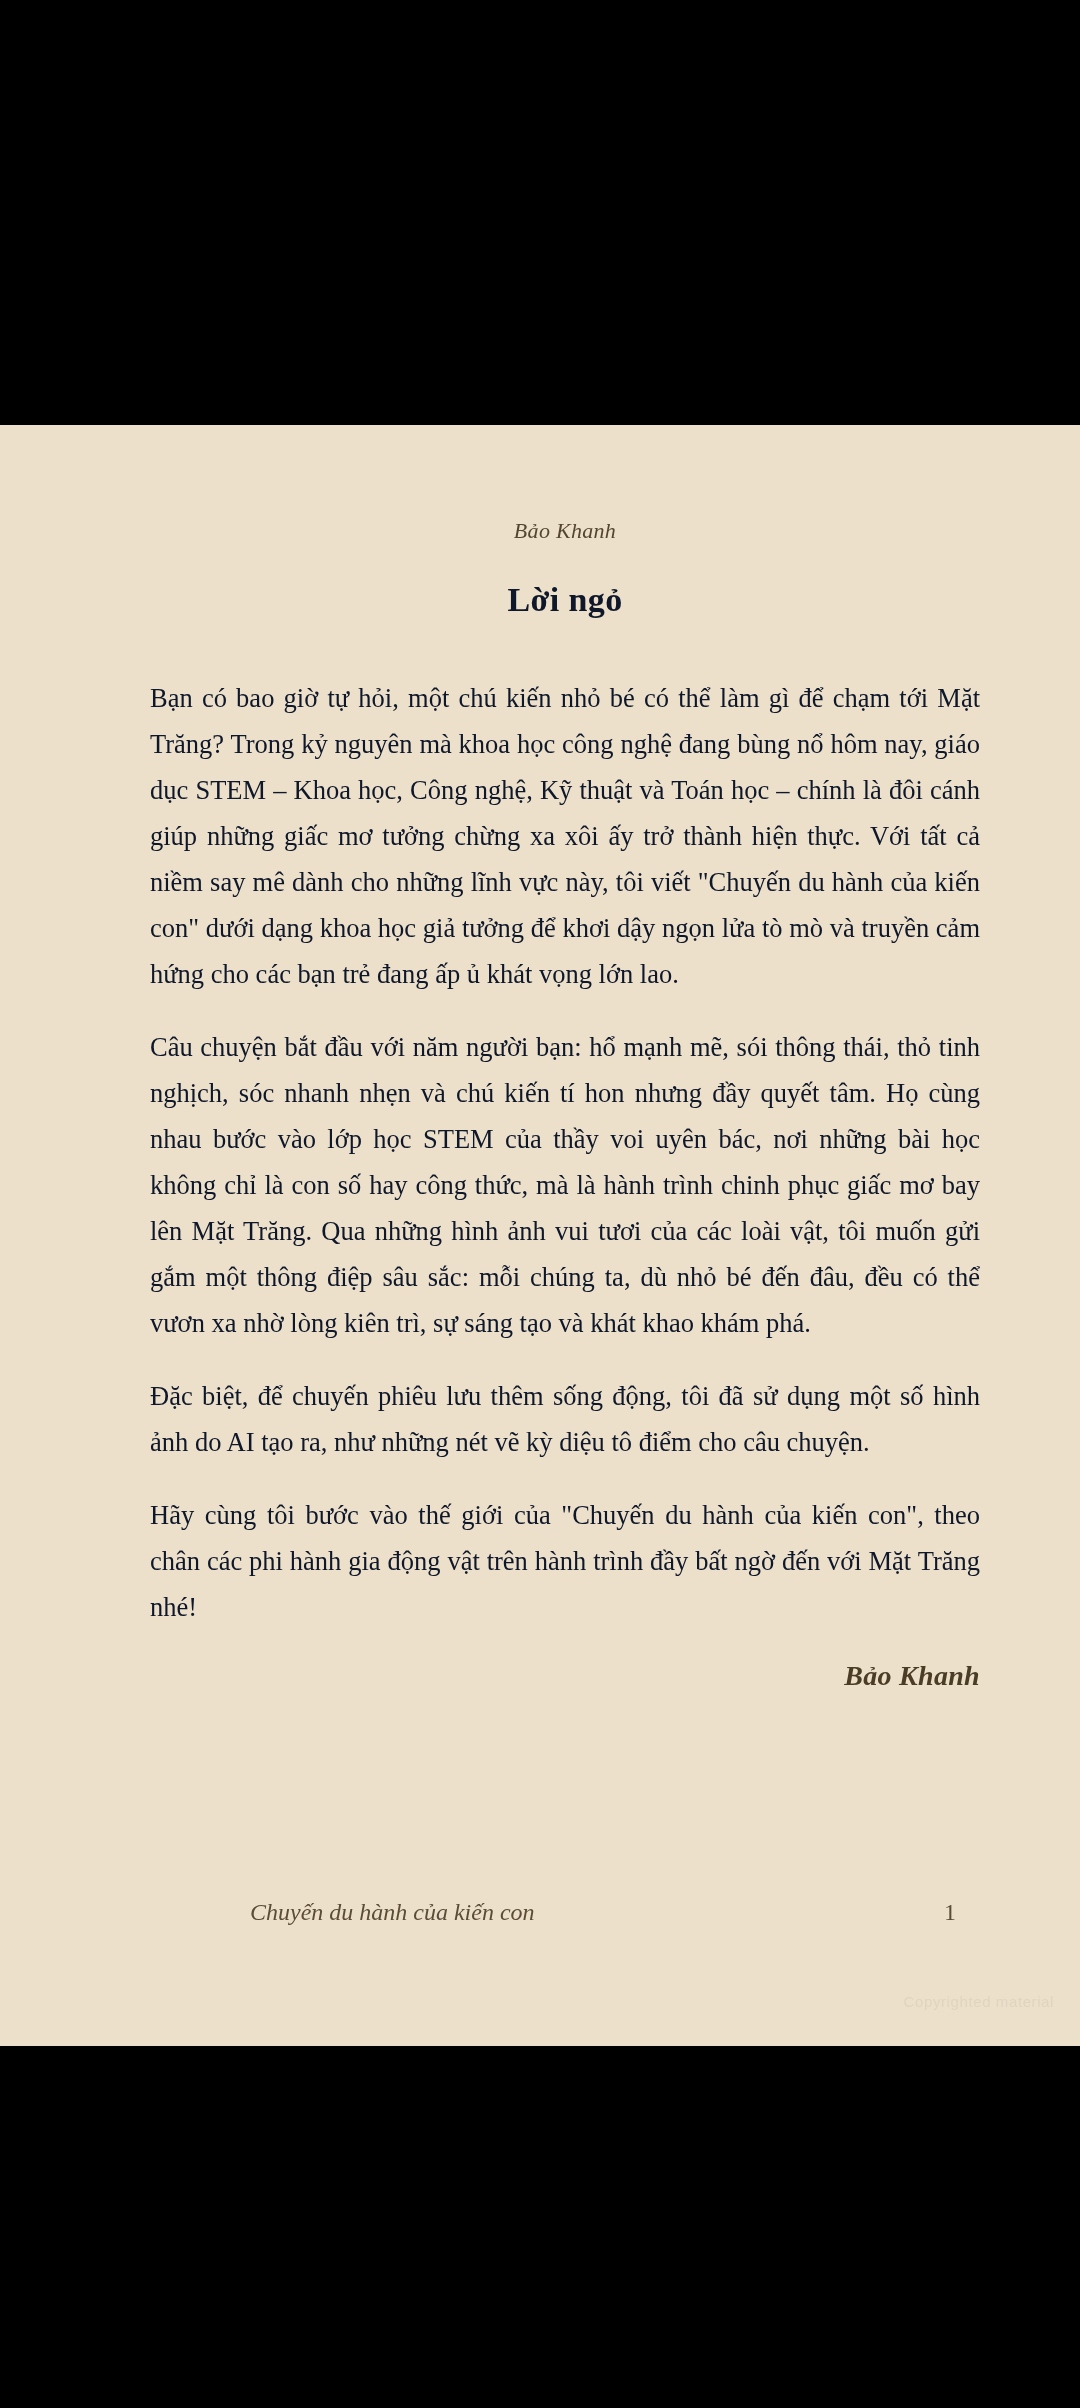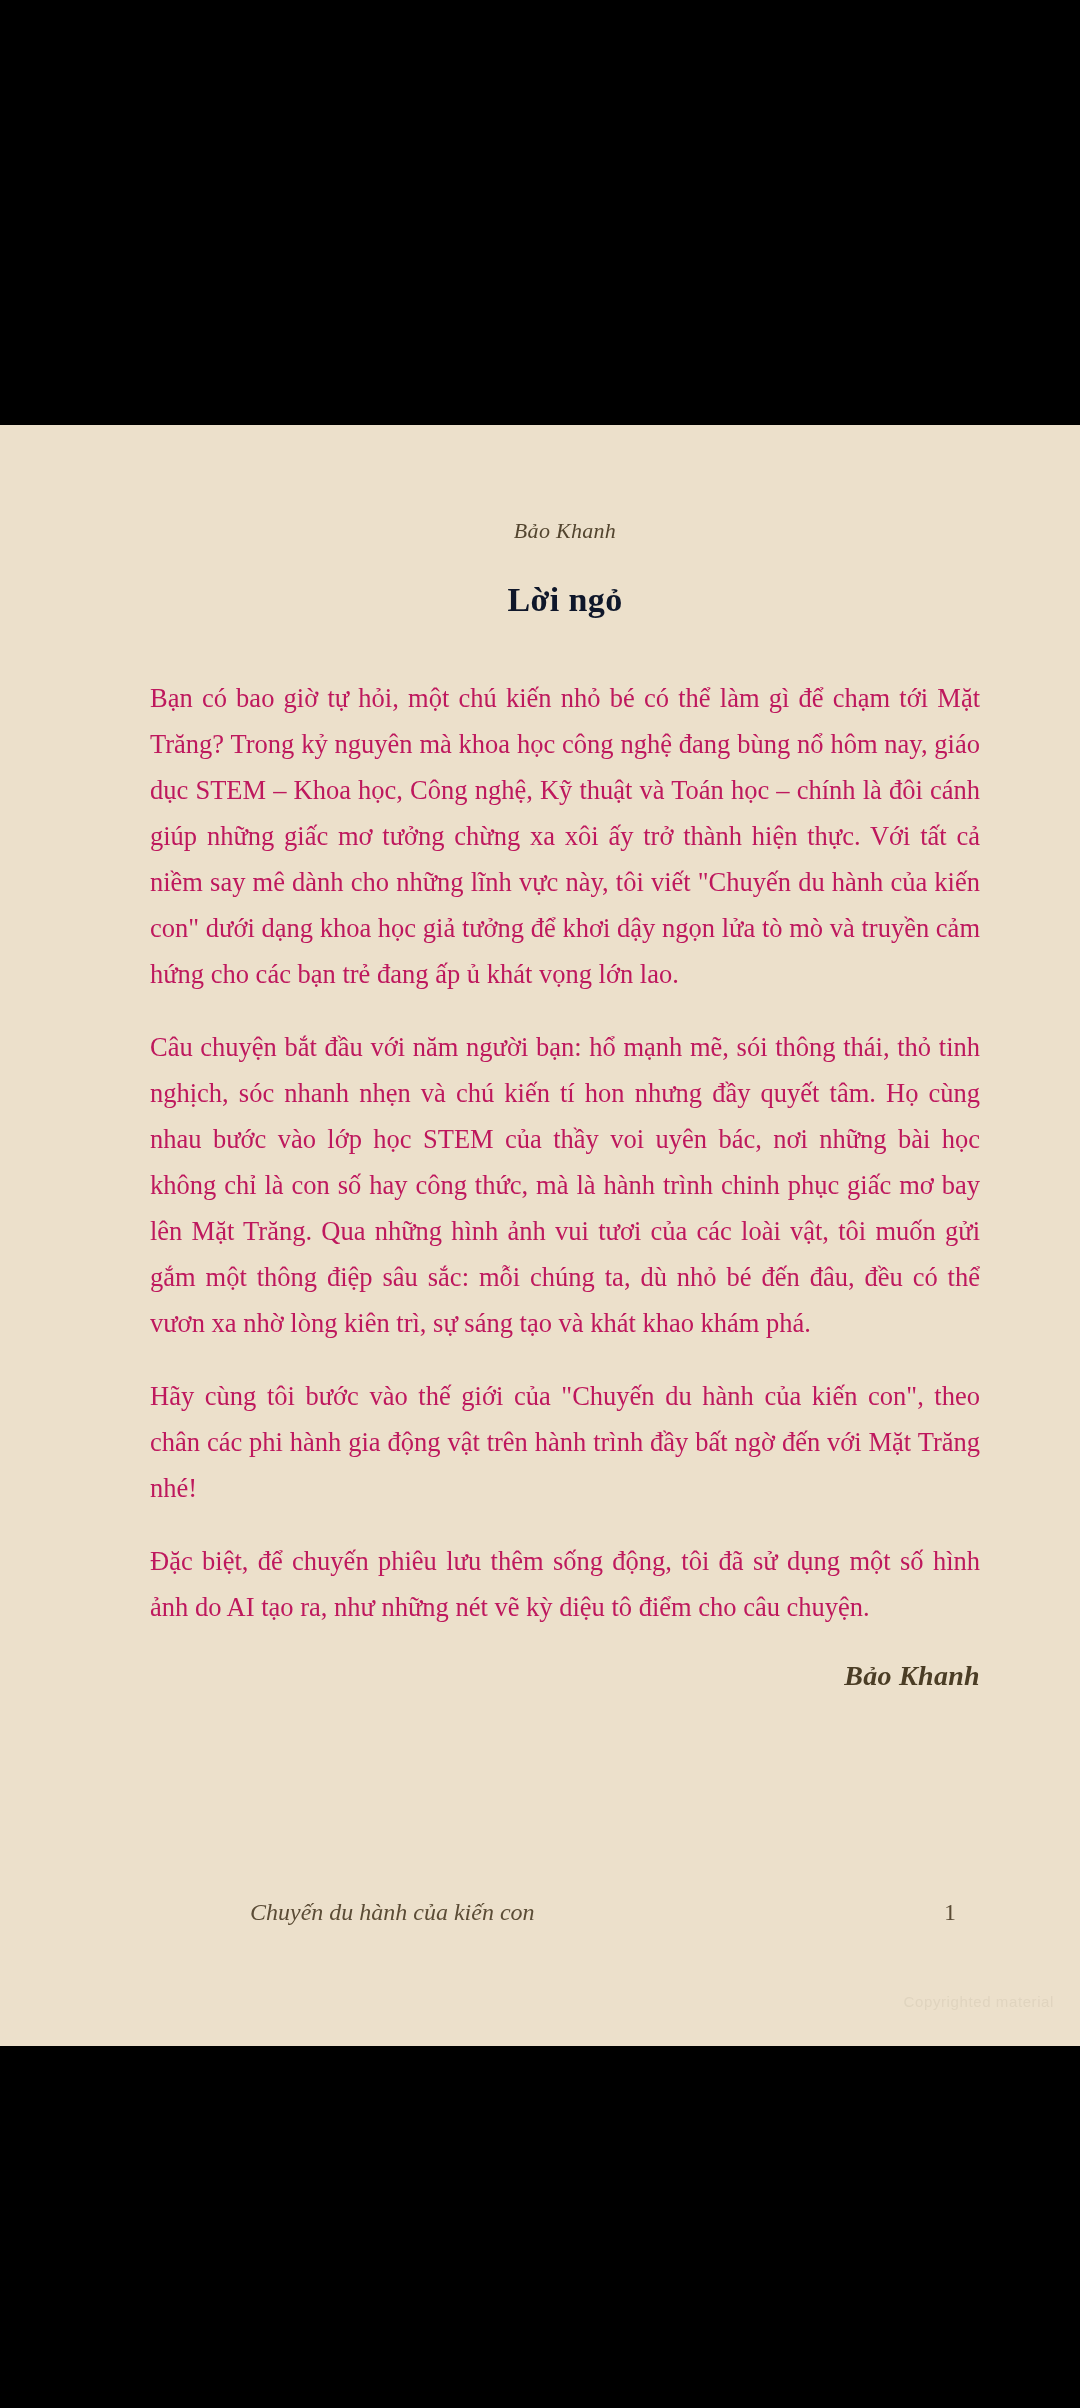--- a/index.html
+++ b/index.html
@@ -77,21 +77,21 @@
   }
 
   .body-copy {
     margin-top: 56px;
   }
 
   .body-copy p {
     margin: 0 0 27px 0;
     font-size: 26.5px;
     line-height: 46px;
-    color: #be185d;
+    color: #0f172a;
     text-align: justify;
     text-justify: inter-word;
     hyphens: none;
   }
 
   .signature {
     margin-top: 30px;
     text-align: right;
     font-style: italic;
     font-weight: bold;
@@ -145,22 +145,22 @@
   <div class="page">
     <div class="page-inner">
 
       <div class="running-head">Bảo Khanh</div>
 
       <h1 class="chapter-title">Lời ngỏ</h1>
 
       <div class="body-copy">
         <p>Bạn có bao giờ tự hỏi, một chú kiến nhỏ bé có thể làm gì để chạm tới Mặt Trăng? Trong kỷ nguyên mà khoa học công nghệ đang bùng nổ hôm nay, giáo dục STEM – Khoa học, Công nghệ, Kỹ thuật và Toán học – chính là đôi cánh giúp những giấc mơ tưởng chừng xa xôi ấy trở thành hiện thực. Với tất cả niềm say mê dành cho những lĩnh vực này, tôi viết "Chuyến du hành của kiến con" dưới dạng khoa học giả tưởng để khơi dậy ngọn lửa tò mò và truyền cảm hứng cho các bạn trẻ đang ấp ủ khát vọng lớn lao.</p>
         <p>Câu chuyện bắt đầu với năm người bạn: hổ mạnh mẽ, sói thông thái, thỏ tinh nghịch, sóc nhanh nhẹn và chú kiến tí hon nhưng đầy quyết tâm. Họ cùng nhau bước vào lớp học STEM của thầy voi uyên bác, nơi những bài học không chỉ là con số hay công thức, mà là hành trình chinh phục giấc mơ bay lên Mặt Trăng. Qua những hình ảnh vui tươi của các loài vật, tôi muốn gửi gắm một thông điệp sâu sắc: mỗi chúng ta, dù nhỏ bé đến đâu, đều có thể vươn xa nhờ lòng kiên trì, sự sáng tạo và khát khao khám phá.</p>
+        <p>Đặc biệt, để chuyến phiêu lưu thêm sống động, tôi đã sử dụng một số hình ảnh do AI tạo ra, như những nét vẽ kỳ diệu tô điểm cho câu chuyện.</p>
         <p>Hãy cùng tôi bước vào thế giới của "Chuyến du hành của kiến con", theo chân các phi hành gia động vật trên hành trình đầy bất ngờ đến với Mặt Trăng nhé!</p>
-        <p>Đặc biệt, để chuyến phiêu lưu thêm sống động, tôi đã sử dụng một số hình ảnh do AI tạo ra, như những nét vẽ kỳ diệu tô điểm cho câu chuyện.</p>
       </div>
 
       <div class="signature">Bảo Khanh</div>
 
     </div>
 
     <div class="footer">
       <span class="footer-title">Chuyến du hành của kiến con</span>
       <span class="footer-page-number">1</span>
     </div>

